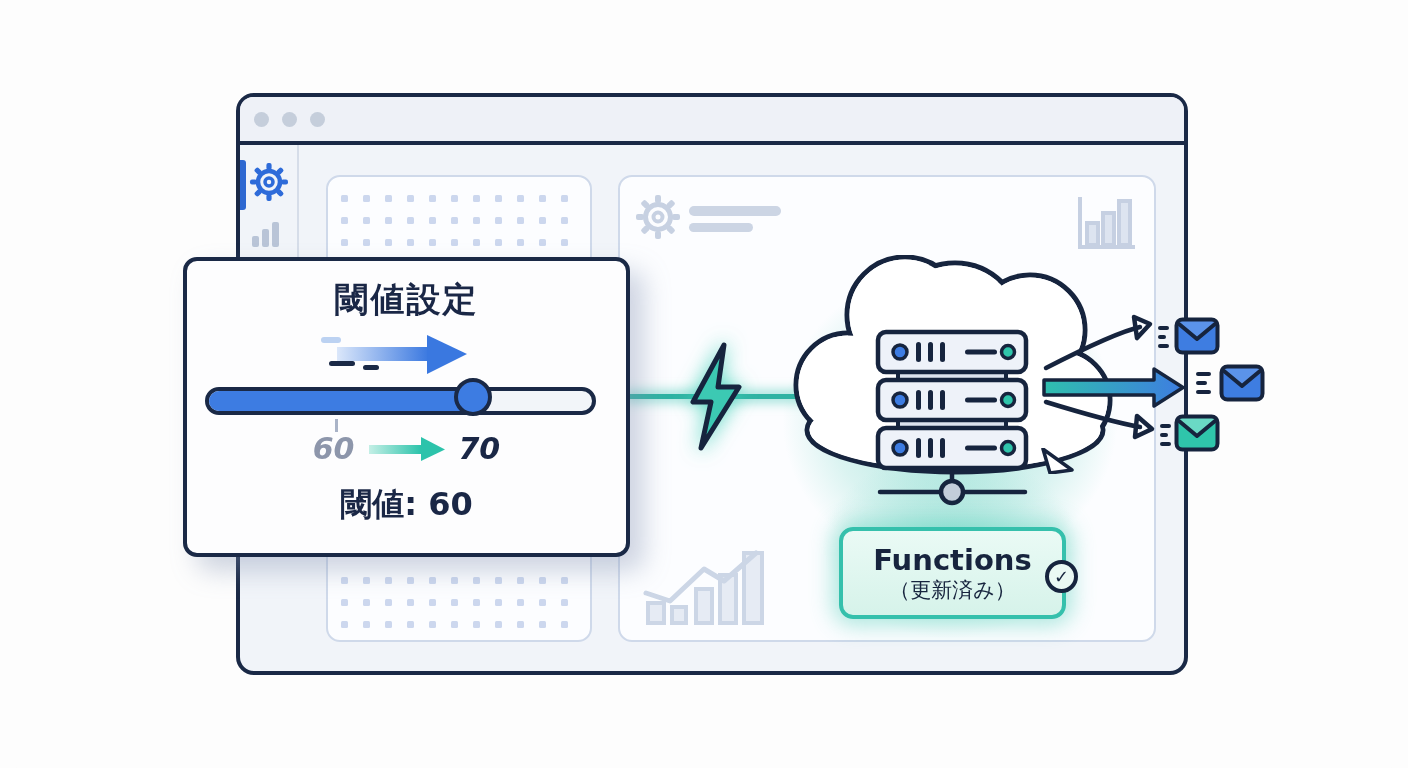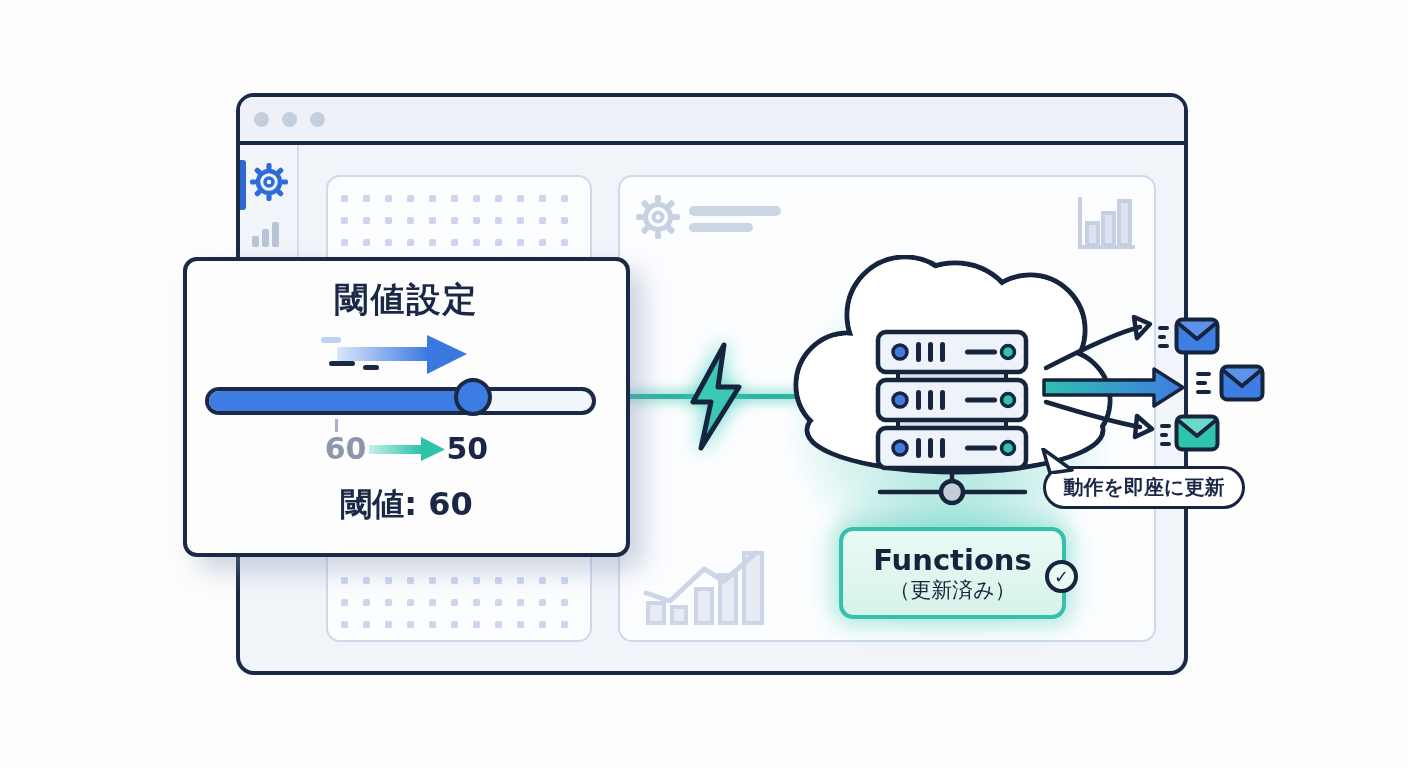--- a/index.html
+++ b/index.html
@@ -37,21 +37,21 @@
     box-shadow:14px 14px 26px rgba(130,145,175,.38);}
   .panel-title{position:absolute;top:16px;left:0;right:0;text-align:center;
     font-size:34px;font-weight:bold;color:#1a2746;letter-spacing:2px;}
   .motion-arrow{position:absolute;left:128px;top:68px;}
   .slider{position:absolute;left:18px;top:126px;width:391px;height:28px;background:#f2f5f9;
     border:4px solid #1a2946;border-radius:15px;}
   .slider-fill{position:absolute;left:0;top:0;height:100%;width:69%;background:#3d7ce2;border-radius:10px 0 0 10px;}
   .slider-handle{position:absolute;left:calc(69% - 19px);top:-13px;width:38px;height:38px;border-radius:50%;
     background:#3d7ce2;border:4px solid #1a2946;}
   .slider-tick{position:absolute;left:148px;top:158px;width:3px;height:13px;background:#a9b3c7;}
-  .change-row{position:absolute;left:0;right:0;top:170px;display:flex;justify-content:center;align-items:center;}
+  .change-row{position:absolute;left:0;right:0;top:170px;display:flex;justify-content:center;align-items:center;gap:12px;font-style:italic;}
   .old-val{font-size:30px;font-weight:bold;color:#8d96ab;}
   .new-val{font-size:30px;font-weight:bold;color:#1a2746;}
   .value-label{position:absolute;left:0;right:0;top:222px;text-align:center;font-size:32px;font-weight:bold;color:#1a2746;}
 
   
   .connector{position:absolute;left:628px;top:394px;width:185px;height:5px;background:#2fb3a3;z-index:3;
     box-shadow:0 0 12px 3px rgba(64,199,179,.55);}
   .bolt{position:absolute;left:680px;top:342px;z-index:4;filter:drop-shadow(0 0 10px rgba(64,210,185,.85));}
 
   
@@ -330,21 +330,21 @@
       <svg width="80" height="26" viewBox="0 0 80 26">
         <defs>
           <linearGradient id="tealgrad" x1="0" y1="0" x2="1" y2="0">
             <stop offset="0" stop-color="#c4efe6"></stop>
               <stop offset="1" stop-color="#2cc3ab"></stop>
           </linearGradient>
         </defs>
         <rect x="2" y="9" width="52" height="9" fill="url(#tealgrad)"></rect>
         <polygon points="54,1 78,13.5 54,25" fill="#2cc3ab"></polygon>
       </svg>
-      <span class="new-val">50</span>
+      <span class="new-val">70</span>
     </div>
 
     <div class="value-label">閾値: 60</div>
   </div>
 
   <svg class="arrows" width="150" height="150" viewBox="0 0 150 150">
     <defs>
       <linearGradient id="tbgrad" x1="0" y1="0" x2="1" y2="0">
         <stop offset="0" stop-color="#2fbfae"></stop>
           <stop offset="1" stop-color="#3e7de1"></stop>
@@ -392,23 +392,20 @@
   <svg class="email" style="left:1174px;top:414px;" width="46" height="38" viewBox="0 0 46 38">
     <rect x="2.5" y="2.5" width="41" height="33" rx="6" fill="#2fc5ab"></rect>
     <polygon points="4,4 42,4 23,21" fill="#6ad9c5"></polygon>
     <rect x="2.5" y="2.5" width="41" height="33" rx="6" fill="none" stroke="#16243e" stroke-width="4"></rect>
     <polyline points="5,7 23,22 41,7" fill="none" stroke="#16243e" stroke-width="4" stroke-linejoin="round" stroke-linecap="round"></polyline>
   </svg>
 
   <svg class="bubble-tail" width="34" height="26" viewBox="0 0 34 26">
     <polygon points="3,1 32,22 10,25" fill="#ffffff" stroke="#16243e" stroke-width="3.5" stroke-linejoin="round"></polygon>
   </svg>
-  <div class="bubble">
-    <span class="bubble-text">動作を即座に更新</span>
-  </div>
 
   <div class="func-box">
     <span class="func-title">Functions</span>
     <span class="func-status">（更新済み）</span>
   </div>
   <div class="check-badge">
     <span>✓</span>
   </div>
 
 </div>

